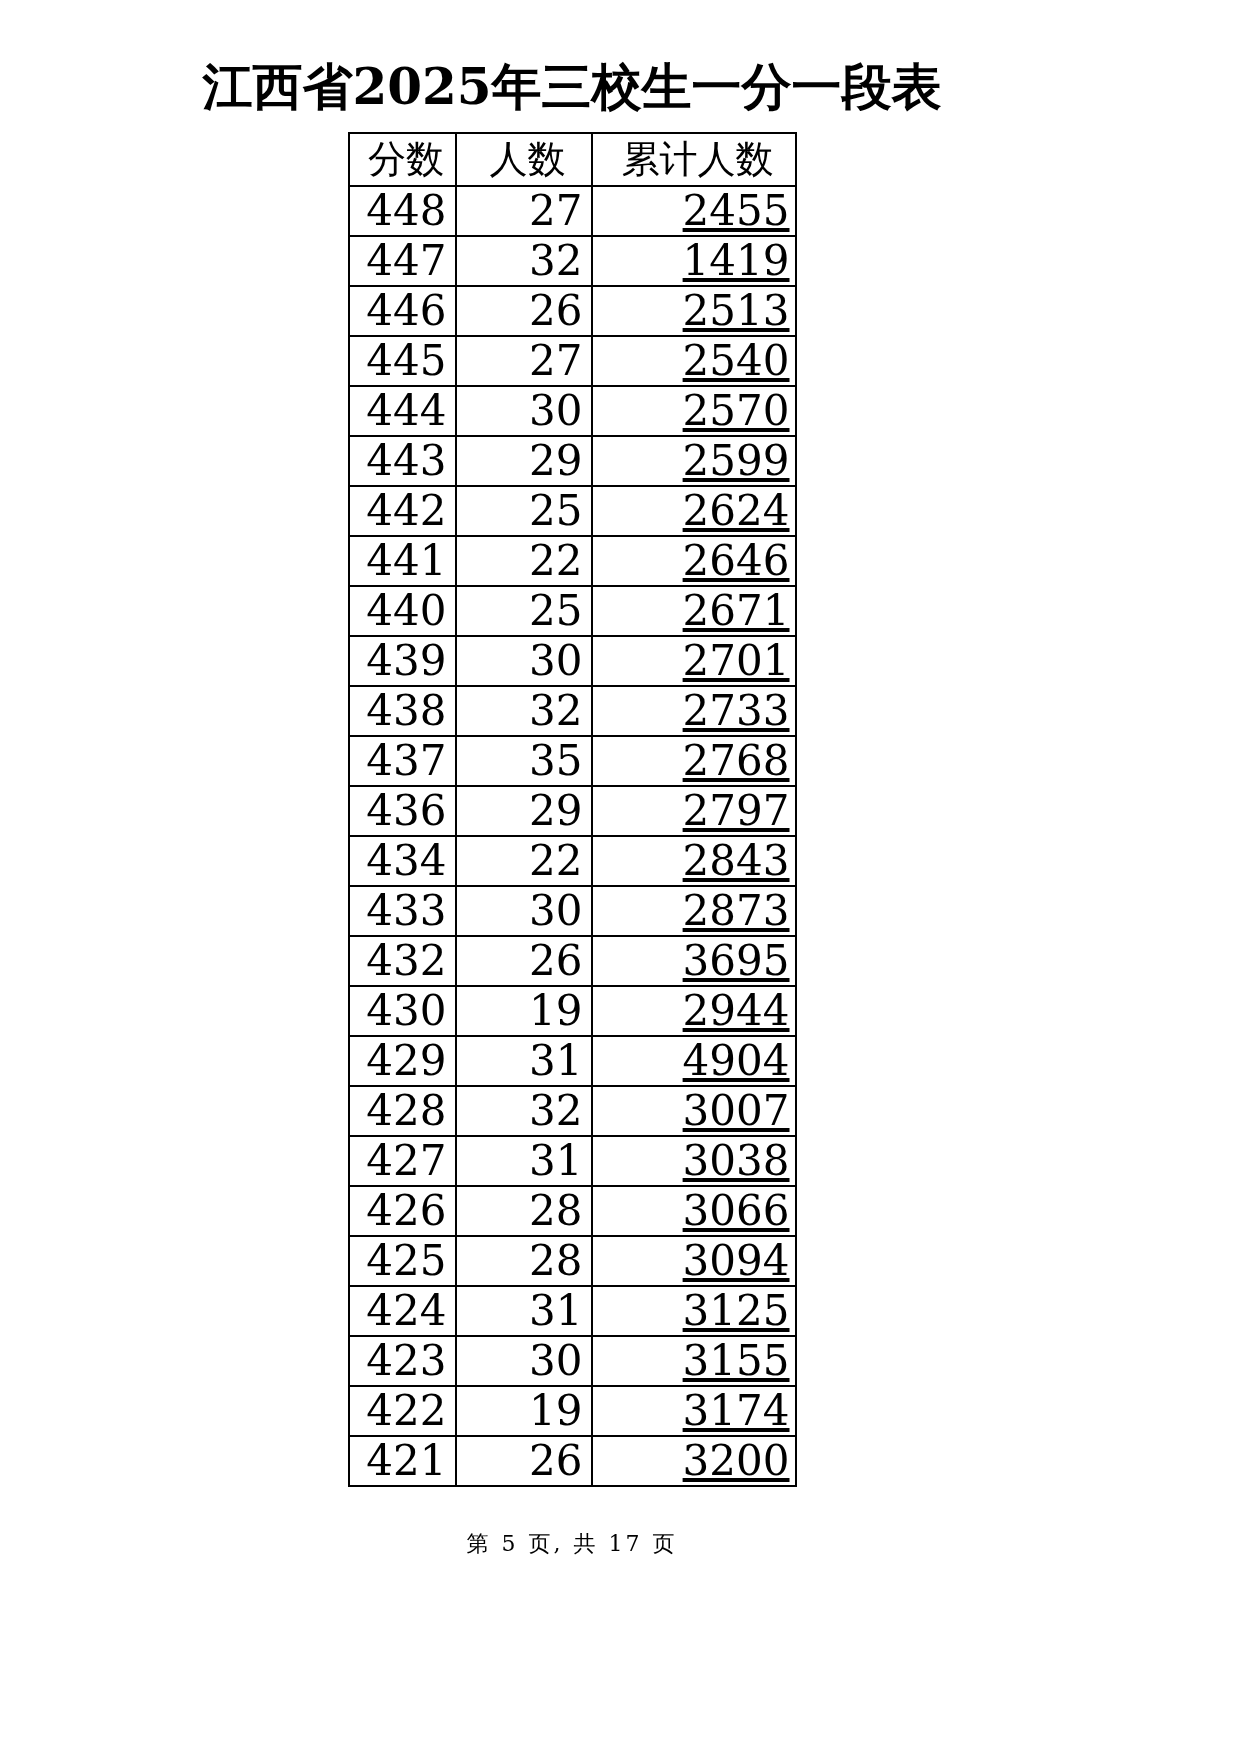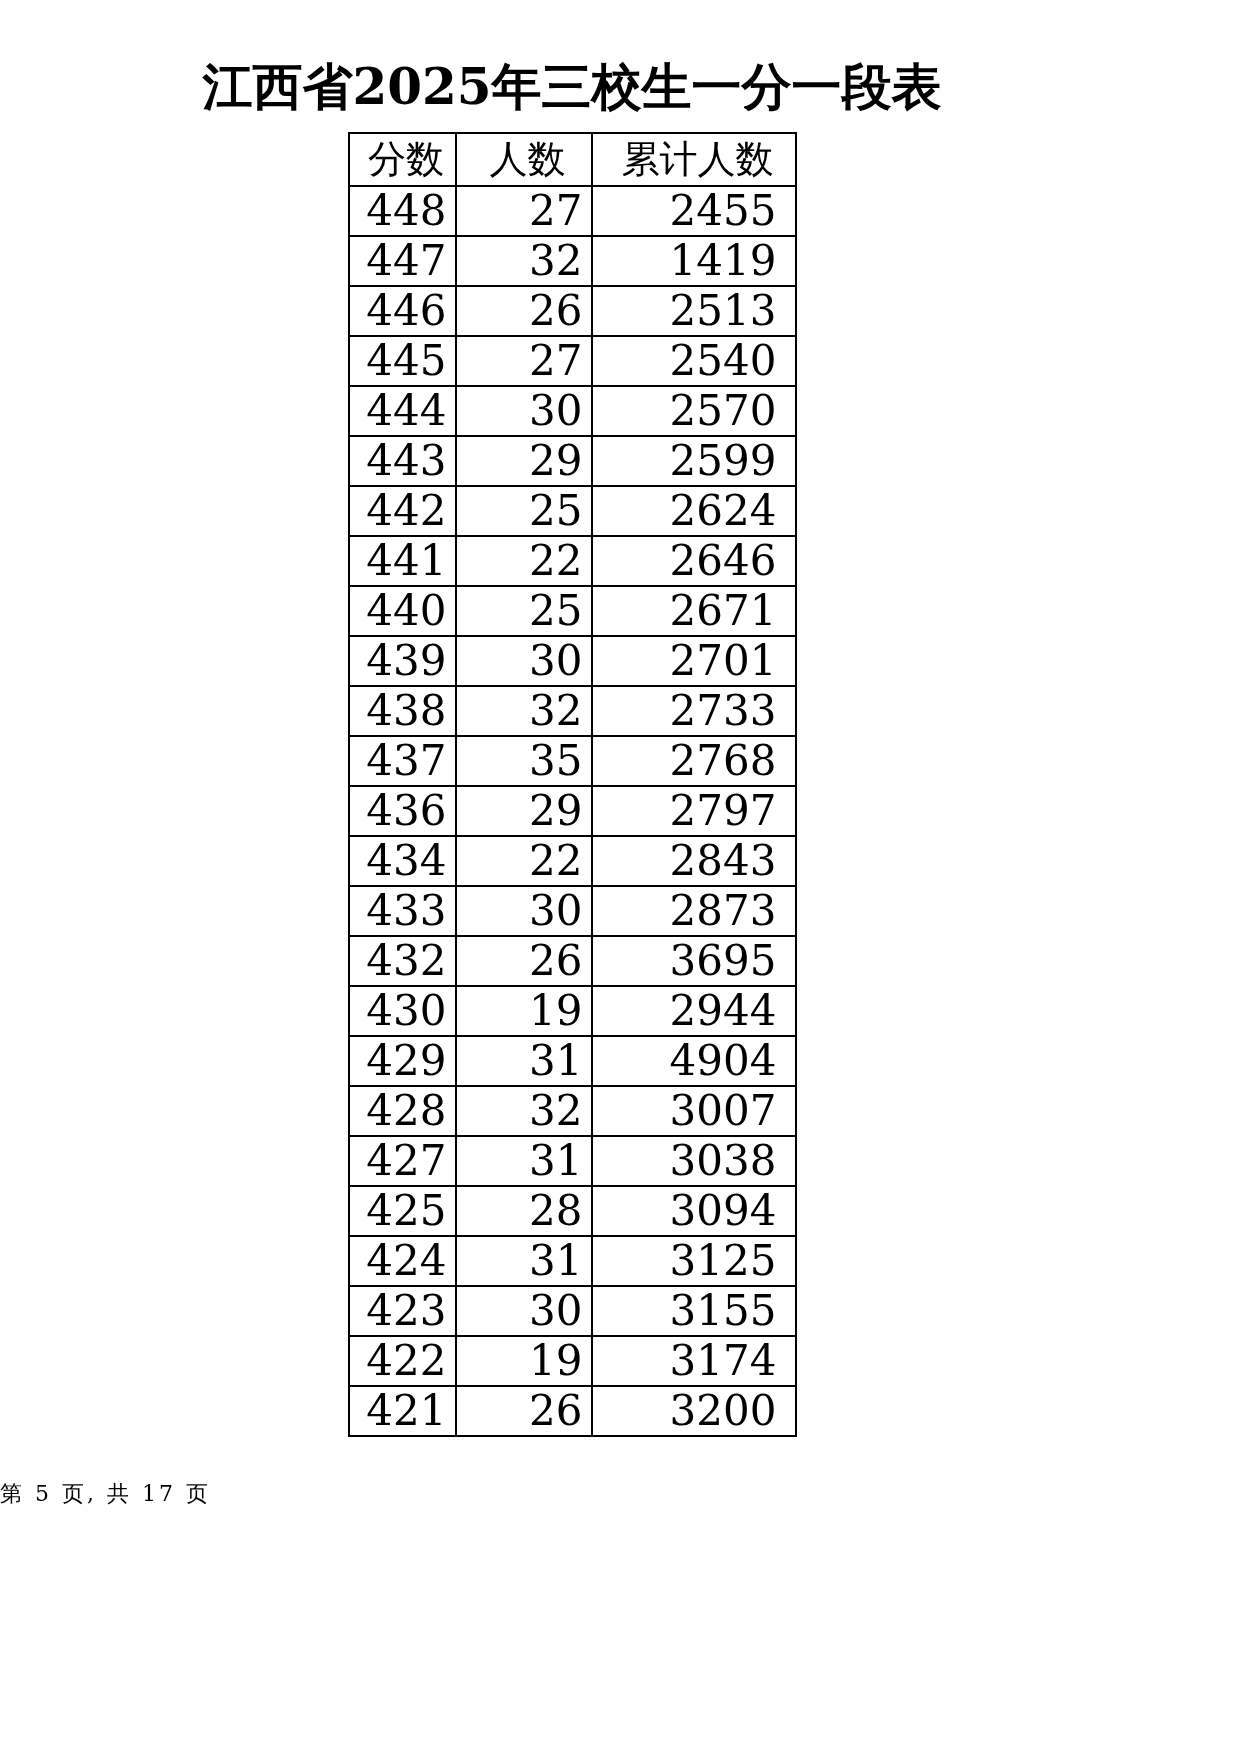--- a/index.html
+++ b/index.html
@@ -51,24 +51,26 @@
     padding-left: 8px;
     height: 52px;
   }
   .score-table td {
     font-size: 42px;
     line-height: 1;
     text-align: right;
     padding-right: 8px;
   }
   .score-table td.cumulative-cell {
-    padding-right: 18px;
+    padding-right: 5px;
+    text-decoration: underline;
   }
   .footer {
     margin-top: 42px;
+    text-align: center;
     font-size: 22px;
     letter-spacing: 3px;
     color: #000000;
   }
 </style>
 </head>
 <body>
 
 <div class="page">
 
@@ -182,20 +184,25 @@
           <td class="score-cell">428</td>
           <td class="count-cell">32</td>
           <td class="cumulative-cell">3007</td>
         </tr>
         <tr>
           <td class="score-cell">427</td>
           <td class="count-cell">31</td>
           <td class="cumulative-cell">3038</td>
         </tr>
         <tr>
+          <td class="score-cell">426</td>
+          <td class="count-cell">28</td>
+          <td class="cumulative-cell">3066</td>
+        </tr>
+        <tr>
           <td class="score-cell">425</td>
           <td class="count-cell">28</td>
           <td class="cumulative-cell">3094</td>
         </tr>
         <tr>
           <td class="score-cell">424</td>
           <td class="count-cell">31</td>
           <td class="cumulative-cell">3125</td>
         </tr>
         <tr>

